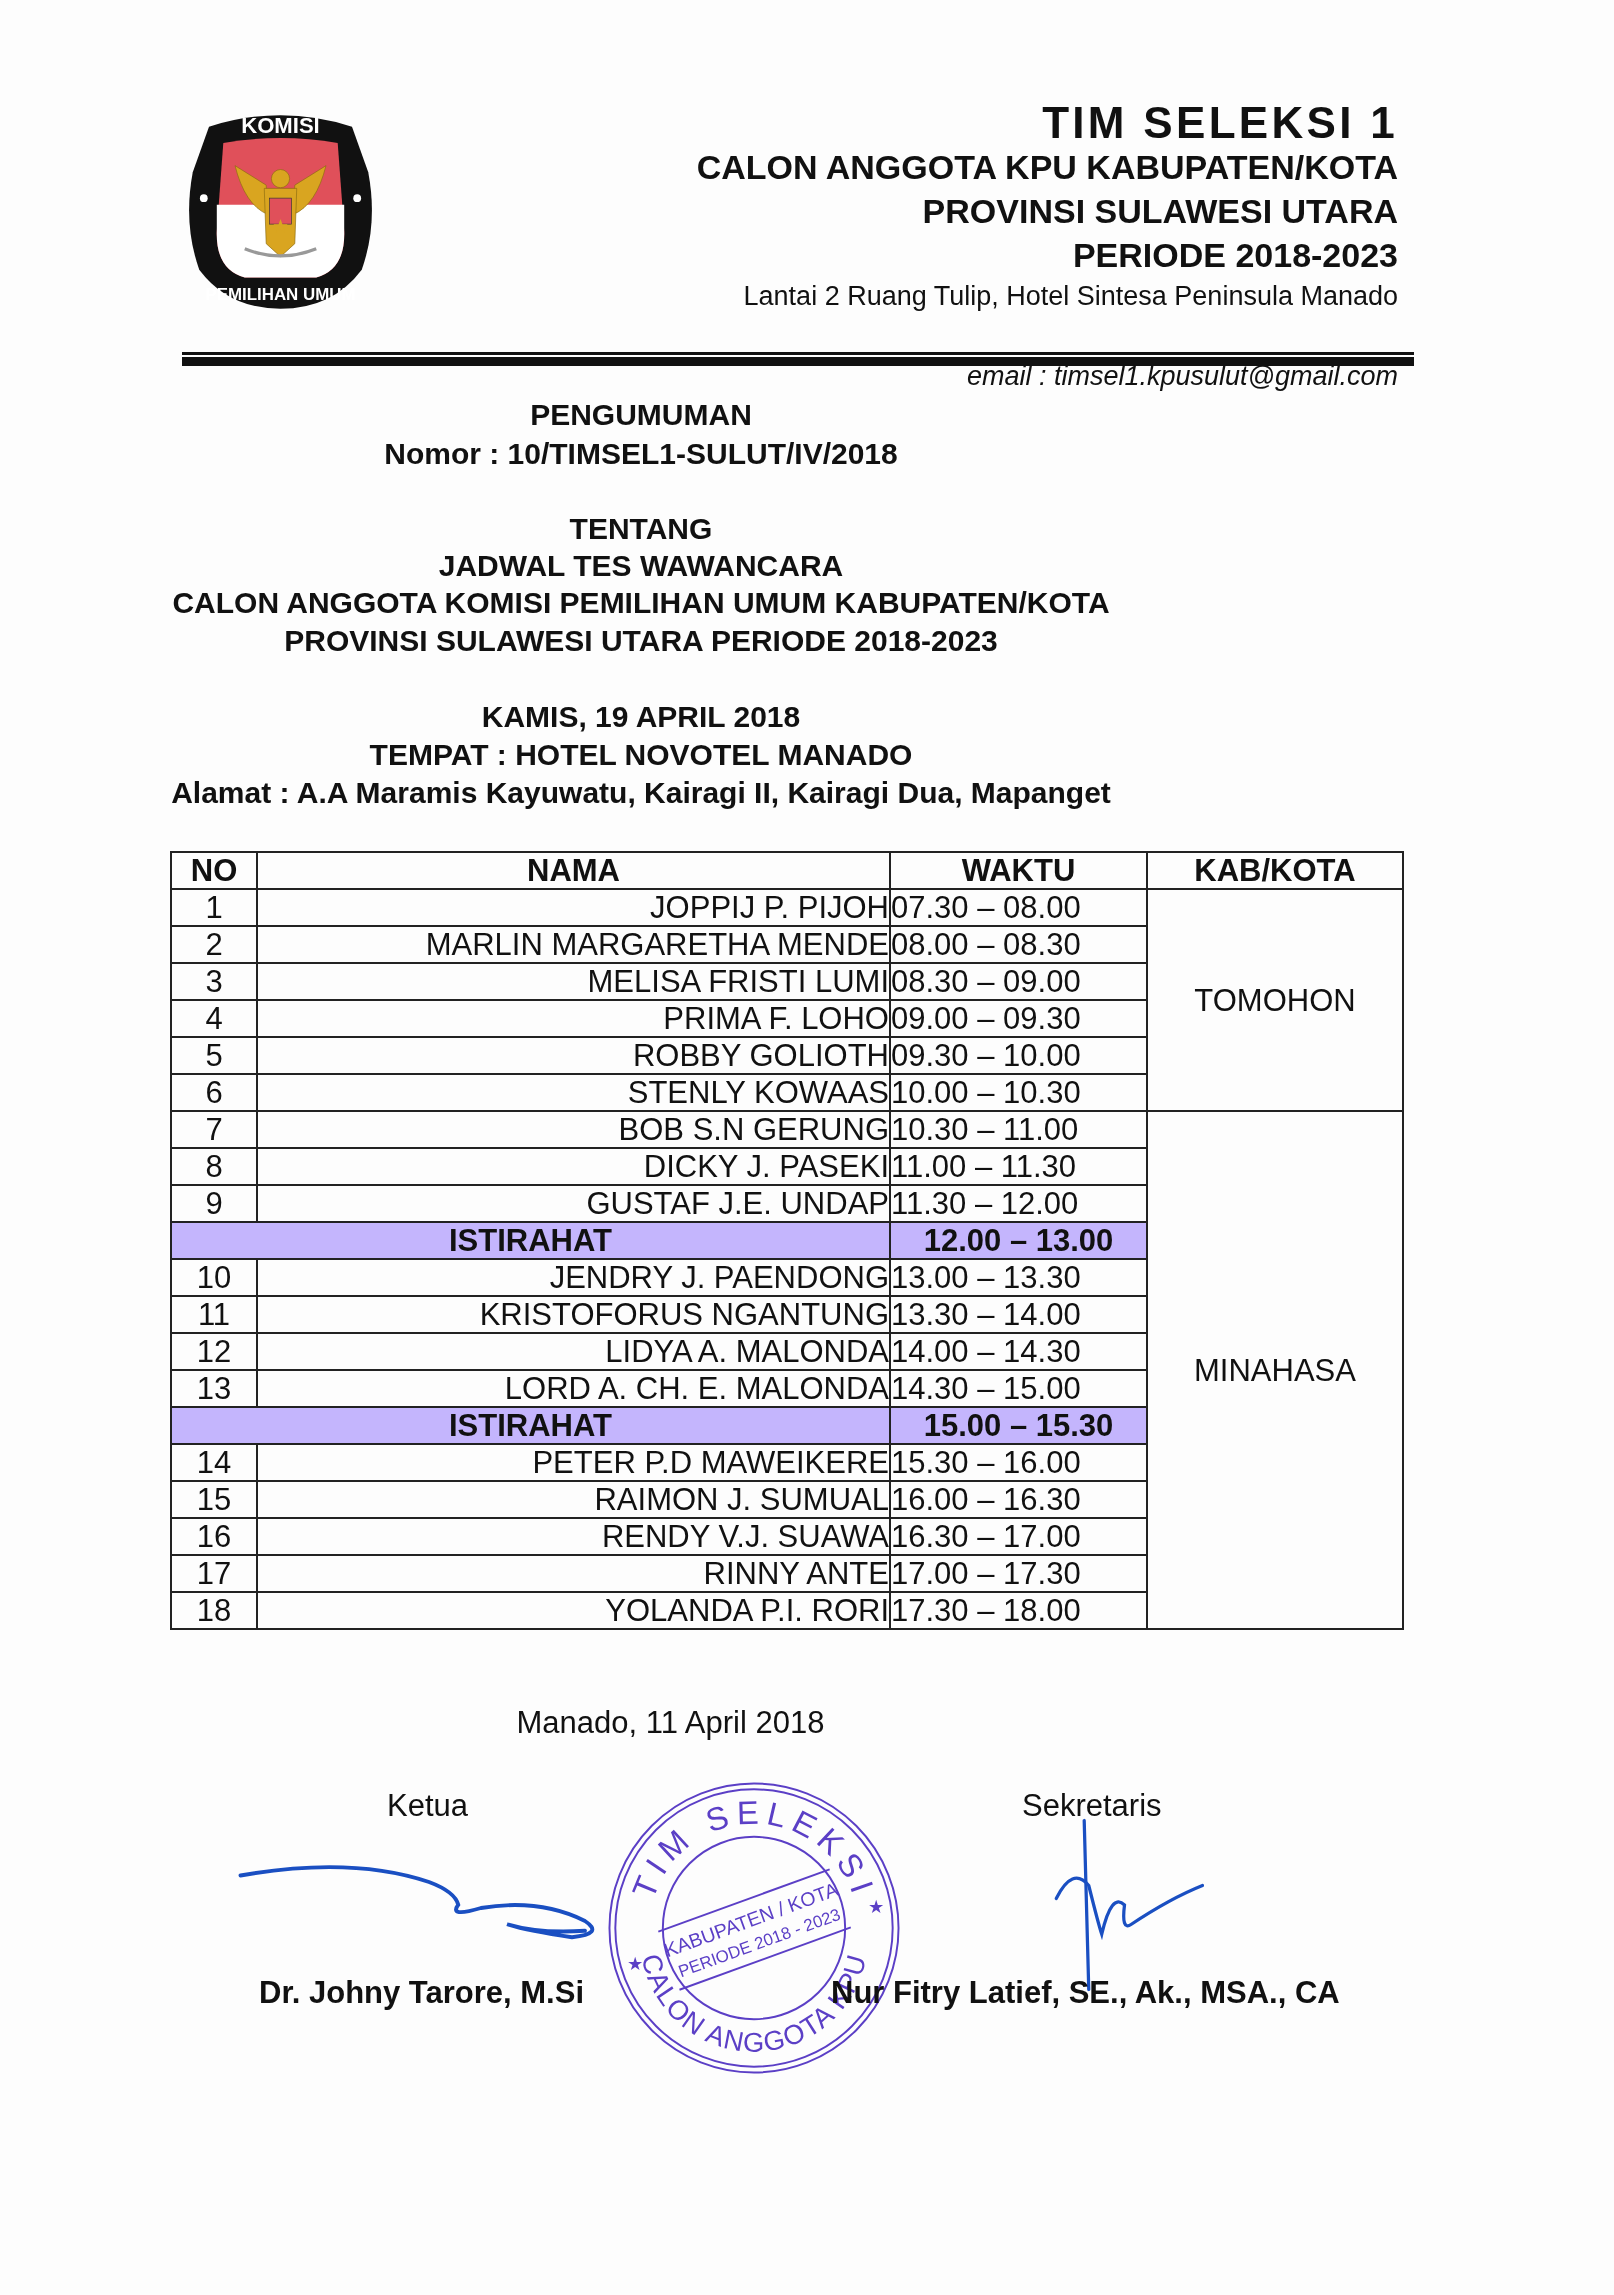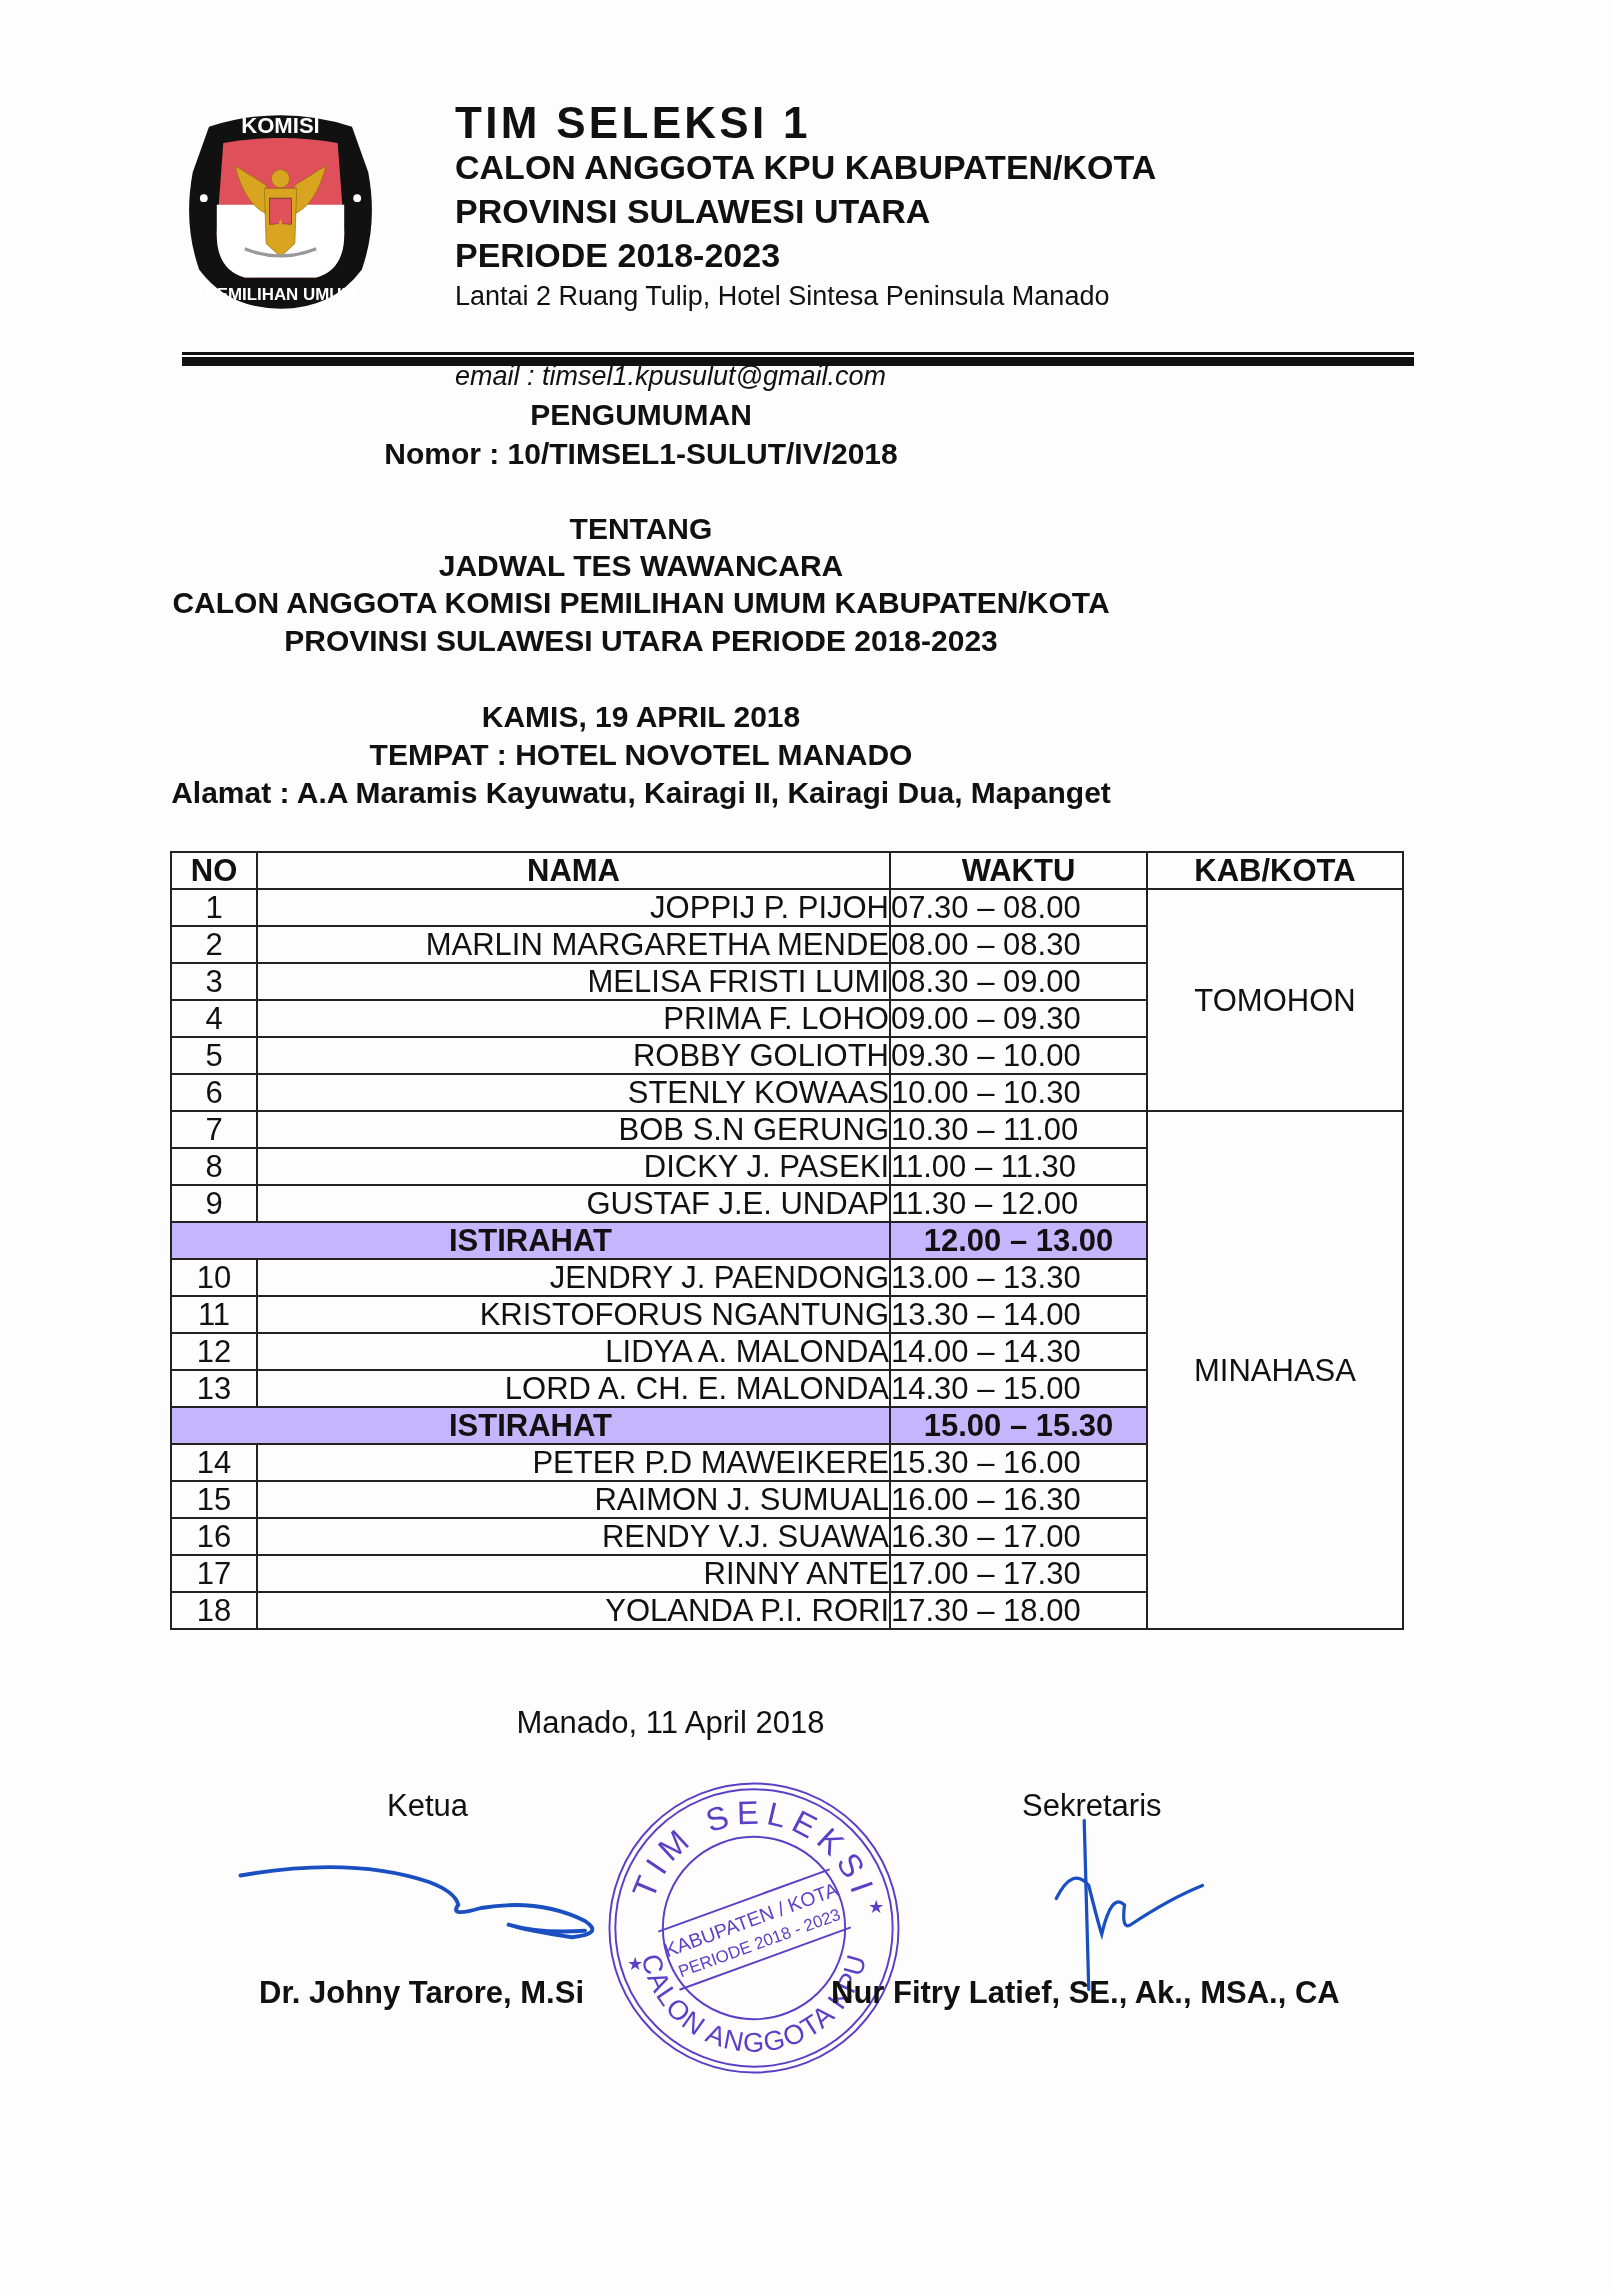--- a/index.html
+++ b/index.html
@@ -5,21 +5,21 @@
   html, body { margin:0; padding:0; }
   body {
     width:1615px; height:2295px; background:#fdfdfd; position:relative; overflow:hidden;
     font-family:"Liberation Sans", sans-serif; color:#111;
   }
   .abs { position:absolute; }
   .center-line { position:absolute; left:0; width:1282px; text-align:center; white-space:nowrap; }
 
   
   #logo { left:183px; top:107px; width:195px; height:205px; }
-  .hdr { position:absolute; left:455px; width:943px; text-align:left; white-space:nowrap; font-weight:bold; }
+  .hdr { position:absolute; left:455px; width:943px; text-align:right; white-space:nowrap; font-weight:bold; }
   #hdr-title { top:98px; font-size:44px; letter-spacing:3.3px; }
   #hdr-l2 { top:148px; font-size:34px; }
   #hdr-l3 { top:192px; font-size:34px; }
   #hdr-l4 { top:236px; font-size:34px; }
   #hdr-addr { top:281px; font-size:27px; font-weight:normal; }
   #hdr-email { top:316px; font-size:27px; font-weight:normal; font-style:italic;margin-top:45px; }
   #rule-thin { left:182px; top:352px; width:1232px; height:2.6px; background:#111; }
   #rule-thick { left:182px; top:357px; width:1232px; height:8.5px; background:#111; }
 
   

